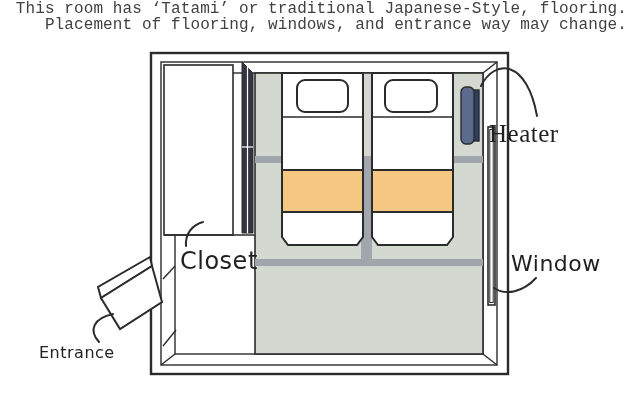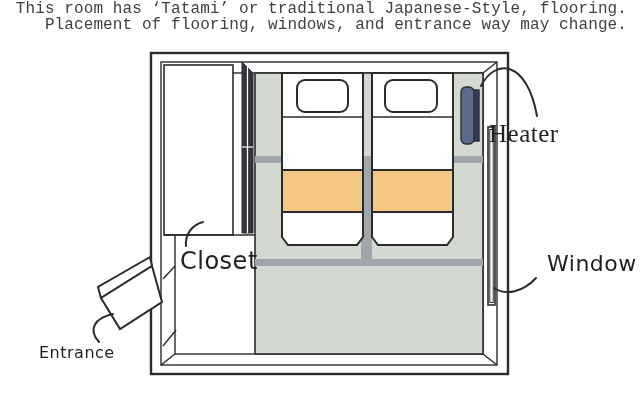--- a/index.html
+++ b/index.html
@@ -30,21 +30,21 @@
     font-family:Liberation Mono, monospace;font-size:16px;line-height:15.5px;
     color:var(--note-text);letter-spacing:.1px;
   }
   .lbl{
     position:absolute;color:var(--label-text);letter-spacing:.5px;white-space:nowrap;
     font-family:"DejaVu Sans",cursive,sans-serif;
   }
   .lbl-closet  {left:180px;top:247px;font-size:24px;}
   .lbl-entrance{left:39px; top:343px;font-size:16px;}
   .lbl-heater  {left:489px;top:120px;font-size:25px;font-family:Liberation Serif, serif;}
-  .lbl-window  {left:511px;top:251px;font-size:22px;padding-left:36px;}
+  .lbl-window  {left:511px;top:251px;font-size:22px;}
 </style>
 </head>
 <body>
 
 <div id="stage">
 
   <svg id="plan-svg" width="640" height="400" viewBox="0 0 640 400">
 
     <rect class="ln w24" x="151" y="53" width="357" height="321"></rect>
     <rect class="ln w14" x="161" y="62" width="336" height="303"></rect>

